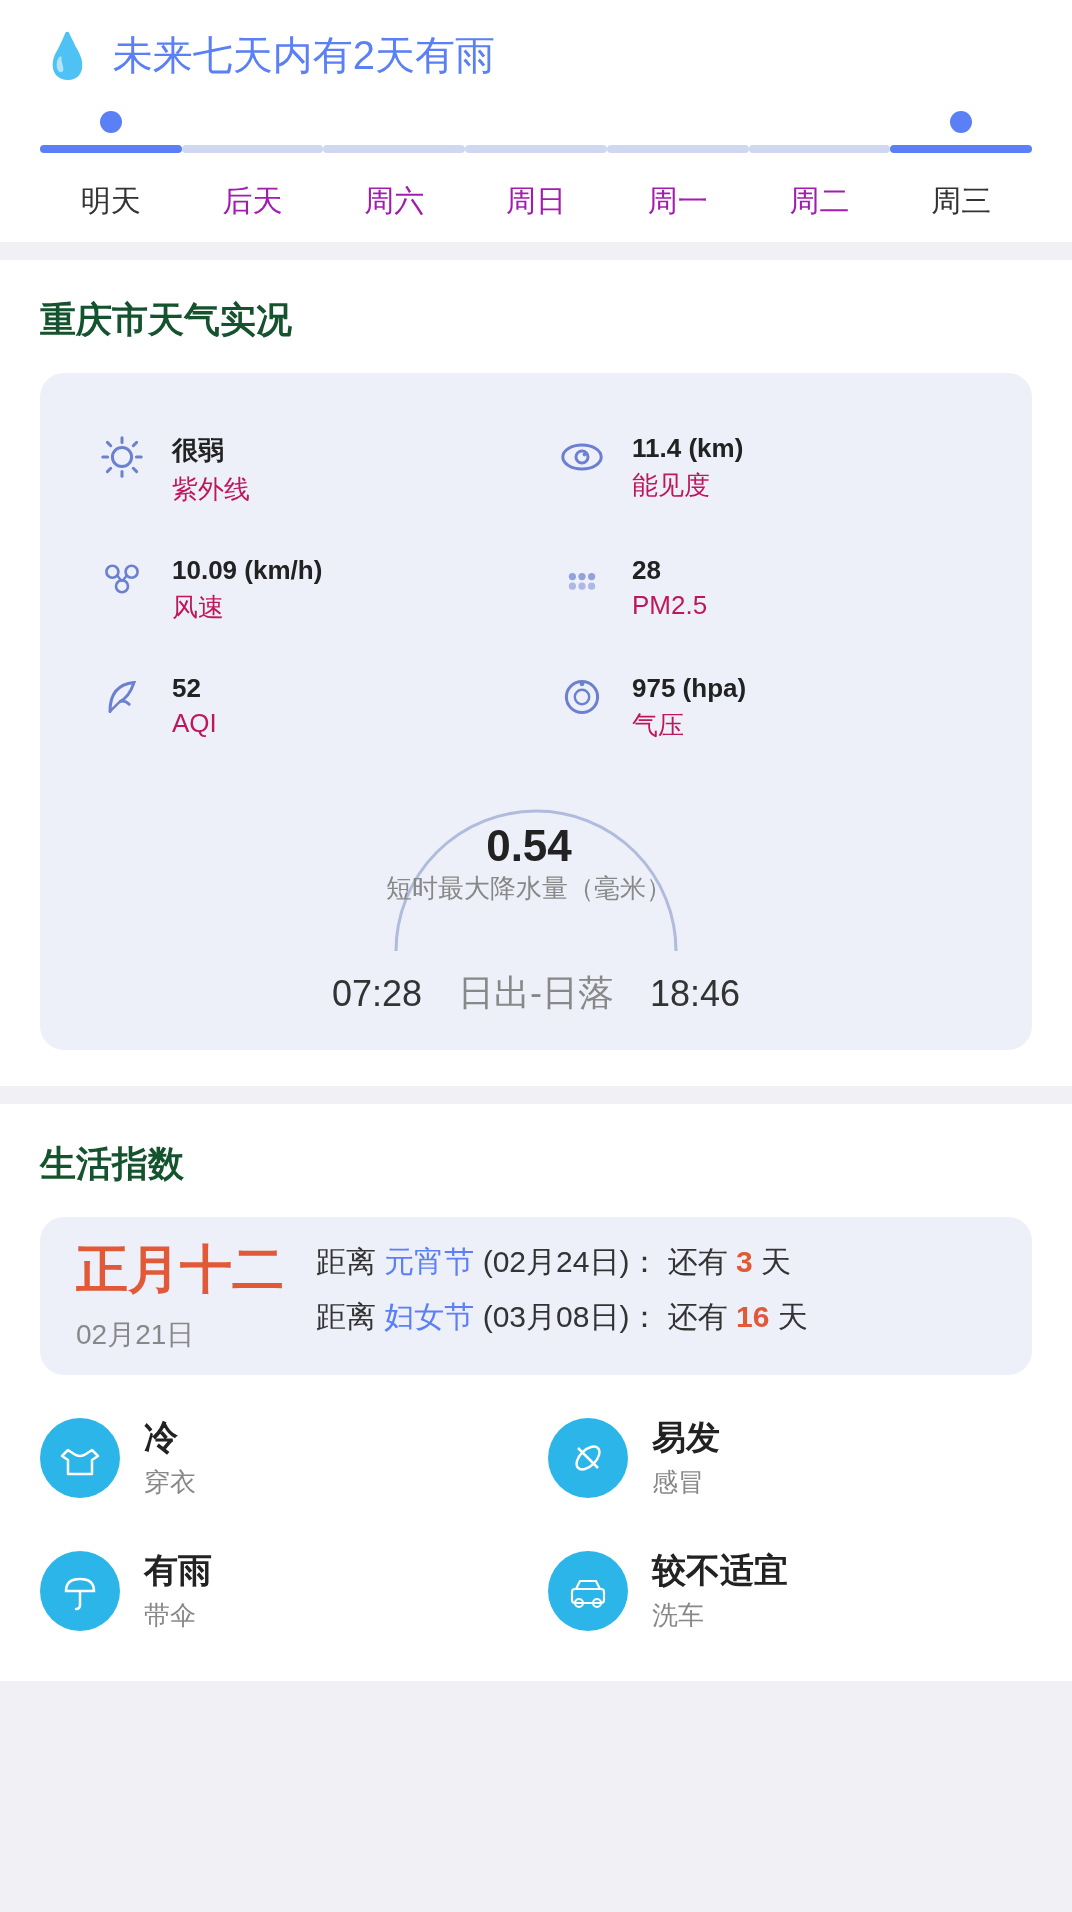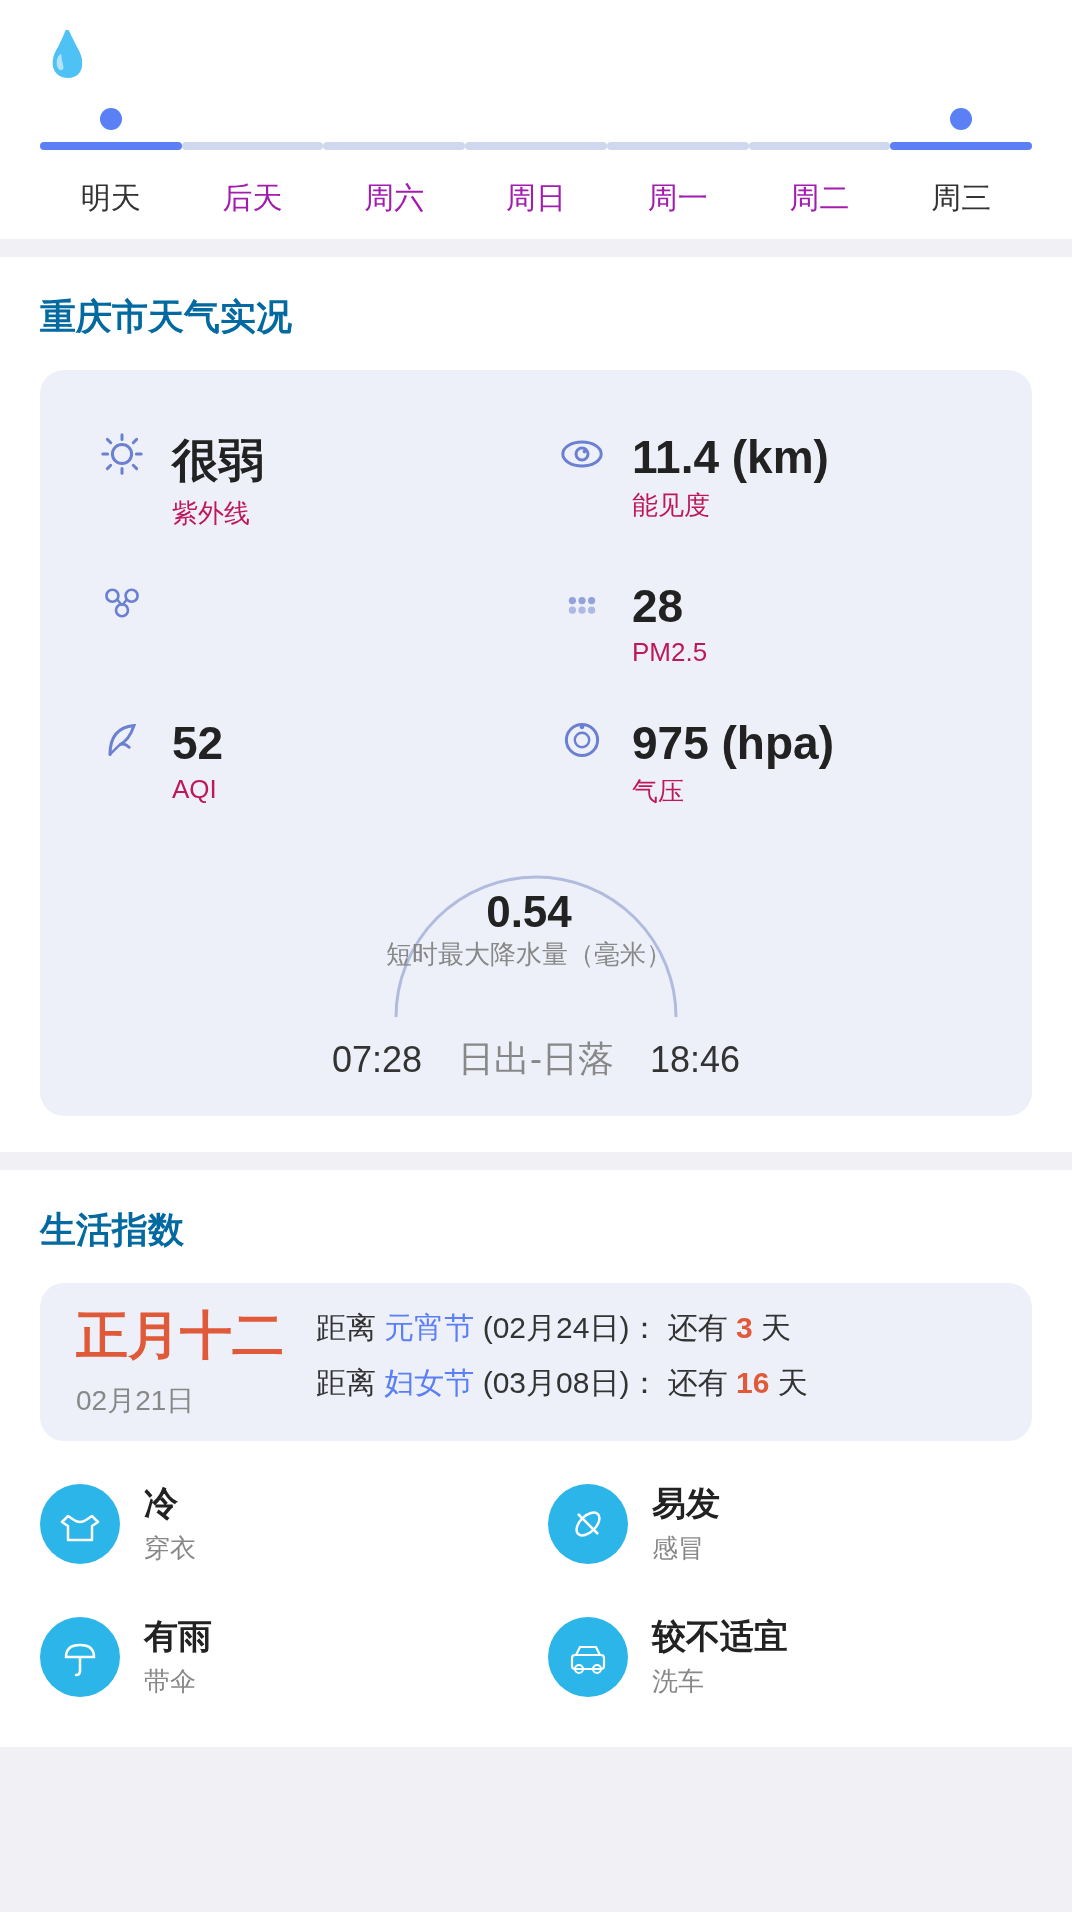--- a/index.html
+++ b/index.html
@@ -86,21 +86,21 @@
     }
 
     
     .weather-section {
       background: #fff;
       padding: 36px 40px;
     }
     .section-title {
       font-size: 36px;
       font-weight: 600;
-      color: #0369a1;
+      color: #14532d;
       margin-bottom: 28px;
     }
 
     
     .weather-card {
       background: #eef0f9;
       border-radius: 24px;
       padding: 36px 36px 32px 36px;
     }
     .weather-grid {
@@ -122,21 +122,21 @@
       display: flex;
       align-items: center;
       justify-content: center;
     }
     .weather-info {
       display: flex;
       flex-direction: column;
       gap: 4px;
     }
     .weather-value {
-      font-size: 46px;
+      font-size: 26px;
       font-weight: 600;
       color: #222;
     }
     .weather-label {
       font-size: 26px;
       color: #be185d;
     }
 
     
     .rainfall-section {
@@ -279,20 +279,21 @@
       font-size: 26px;
       color: #888;
     }
   </style>
 </head>
 <body>
 
 <div class="header-section">
   <div class="header-title-row">
     <span class="header-drop-icon">💧</span>
+    <span class="header-title">未来七天内有2天有雨</span>
   </div>
 
   <div class="day-tabs" id="day-tabs-container">
   <div class="day-tab has-rain">
     <span class="rain-dot"></span>
     <div class="tab-bar"></div>
     <span class="tab-label">明天</span>
   </div>
       <div class="day-tab">
     <span class="rain-dot"></span>
@@ -369,20 +370,24 @@
         <div class="weather-item">
     <div class="weather-icon">
             <svg viewBox="0 0 40 40" width="48" height="48">
               <circle cx="12" cy="14" r="5" fill="none" stroke="#6b80d0" stroke-width="2.2"></circle>
               <circle cx="28" cy="14" r="5" fill="none" stroke="#6b80d0" stroke-width="2.2"></circle>
               <circle cx="20" cy="26" r="5" fill="none" stroke="#6b80d0" stroke-width="2.2"></circle>
               <line x1="16" y1="17" x2="20" y2="22" stroke="#6b80d0" stroke-width="2"></line>
               <line x1="24" y1="17" x2="20" y2="22" stroke="#6b80d0" stroke-width="2"></line>
             </svg>
           </div>
+    <div class="weather-info">
+      <span class="weather-value">10.09 (km/h)</span>
+      <span class="weather-label">风速</span>
+    </div>
   </div>
         <div class="weather-item">
     <div class="weather-icon">
             <svg viewBox="0 0 40 40" width="48" height="48">
               <circle cx="12" cy="18" r="3" fill="#6b80d0" opacity="0.7"></circle>
               <circle cx="20" cy="18" r="3" fill="#6b80d0" opacity="0.7"></circle>
               <circle cx="28" cy="18" r="3" fill="#6b80d0" opacity="0.7"></circle>
               <circle cx="12" cy="26" r="3" fill="#6b80d0" opacity="0.5"></circle>
               <circle cx="20" cy="26" r="3" fill="#6b80d0" opacity="0.5"></circle>
               <circle cx="28" cy="26" r="3" fill="#6b80d0" opacity="0.5"></circle>

